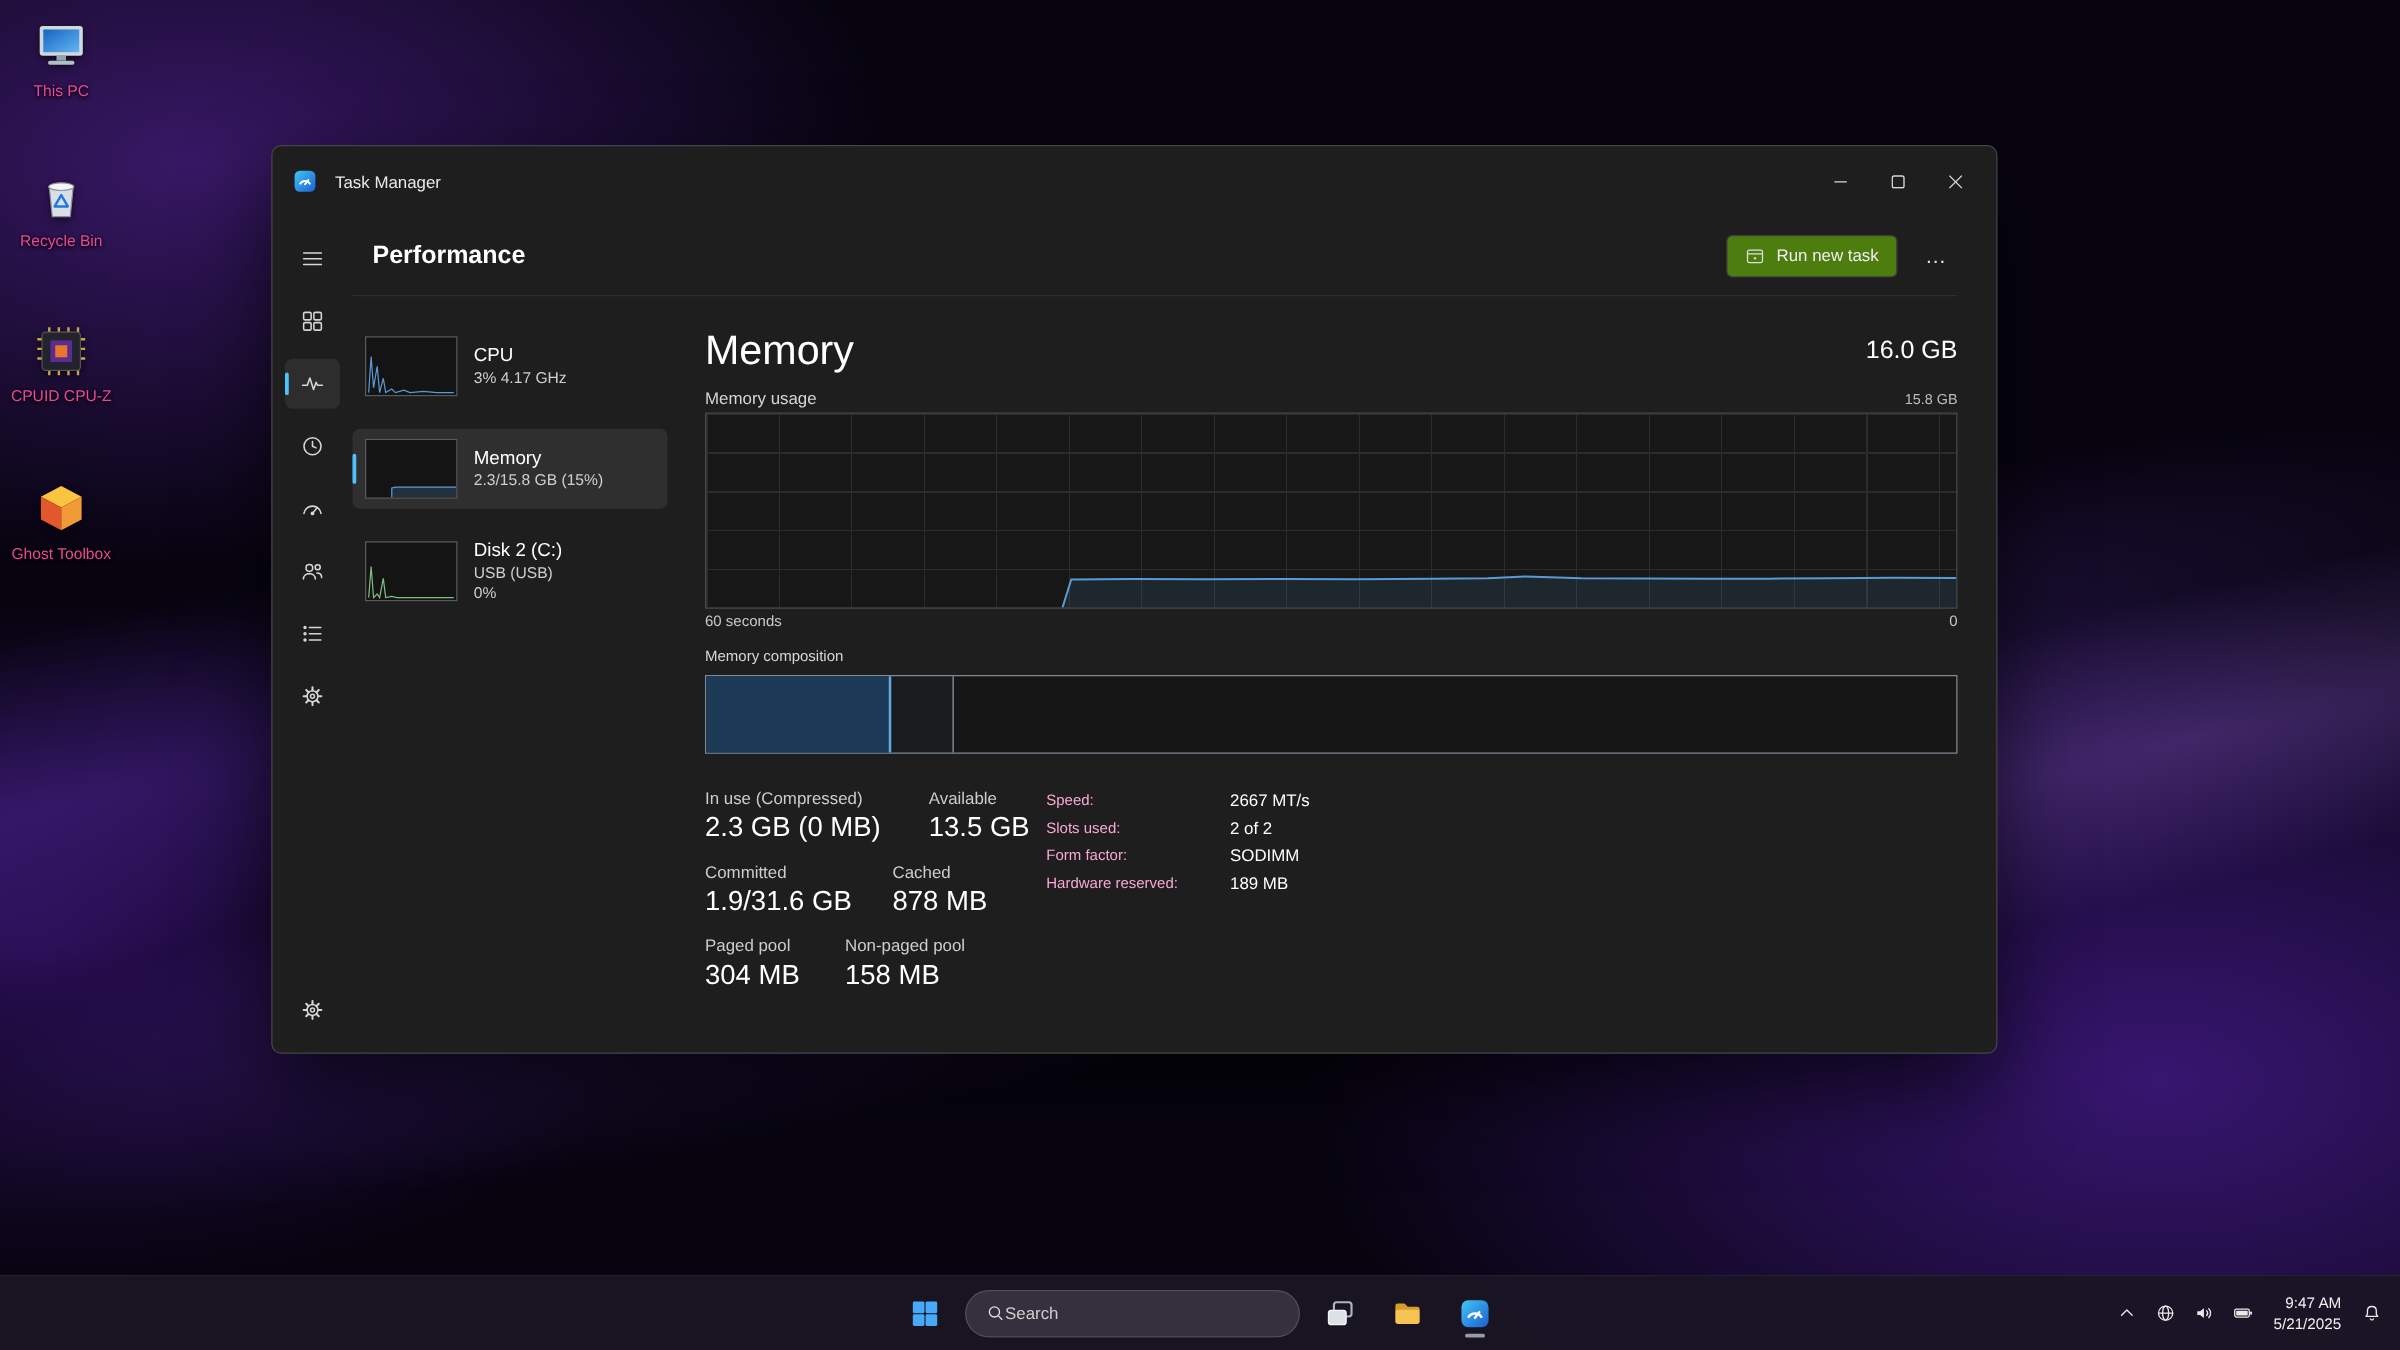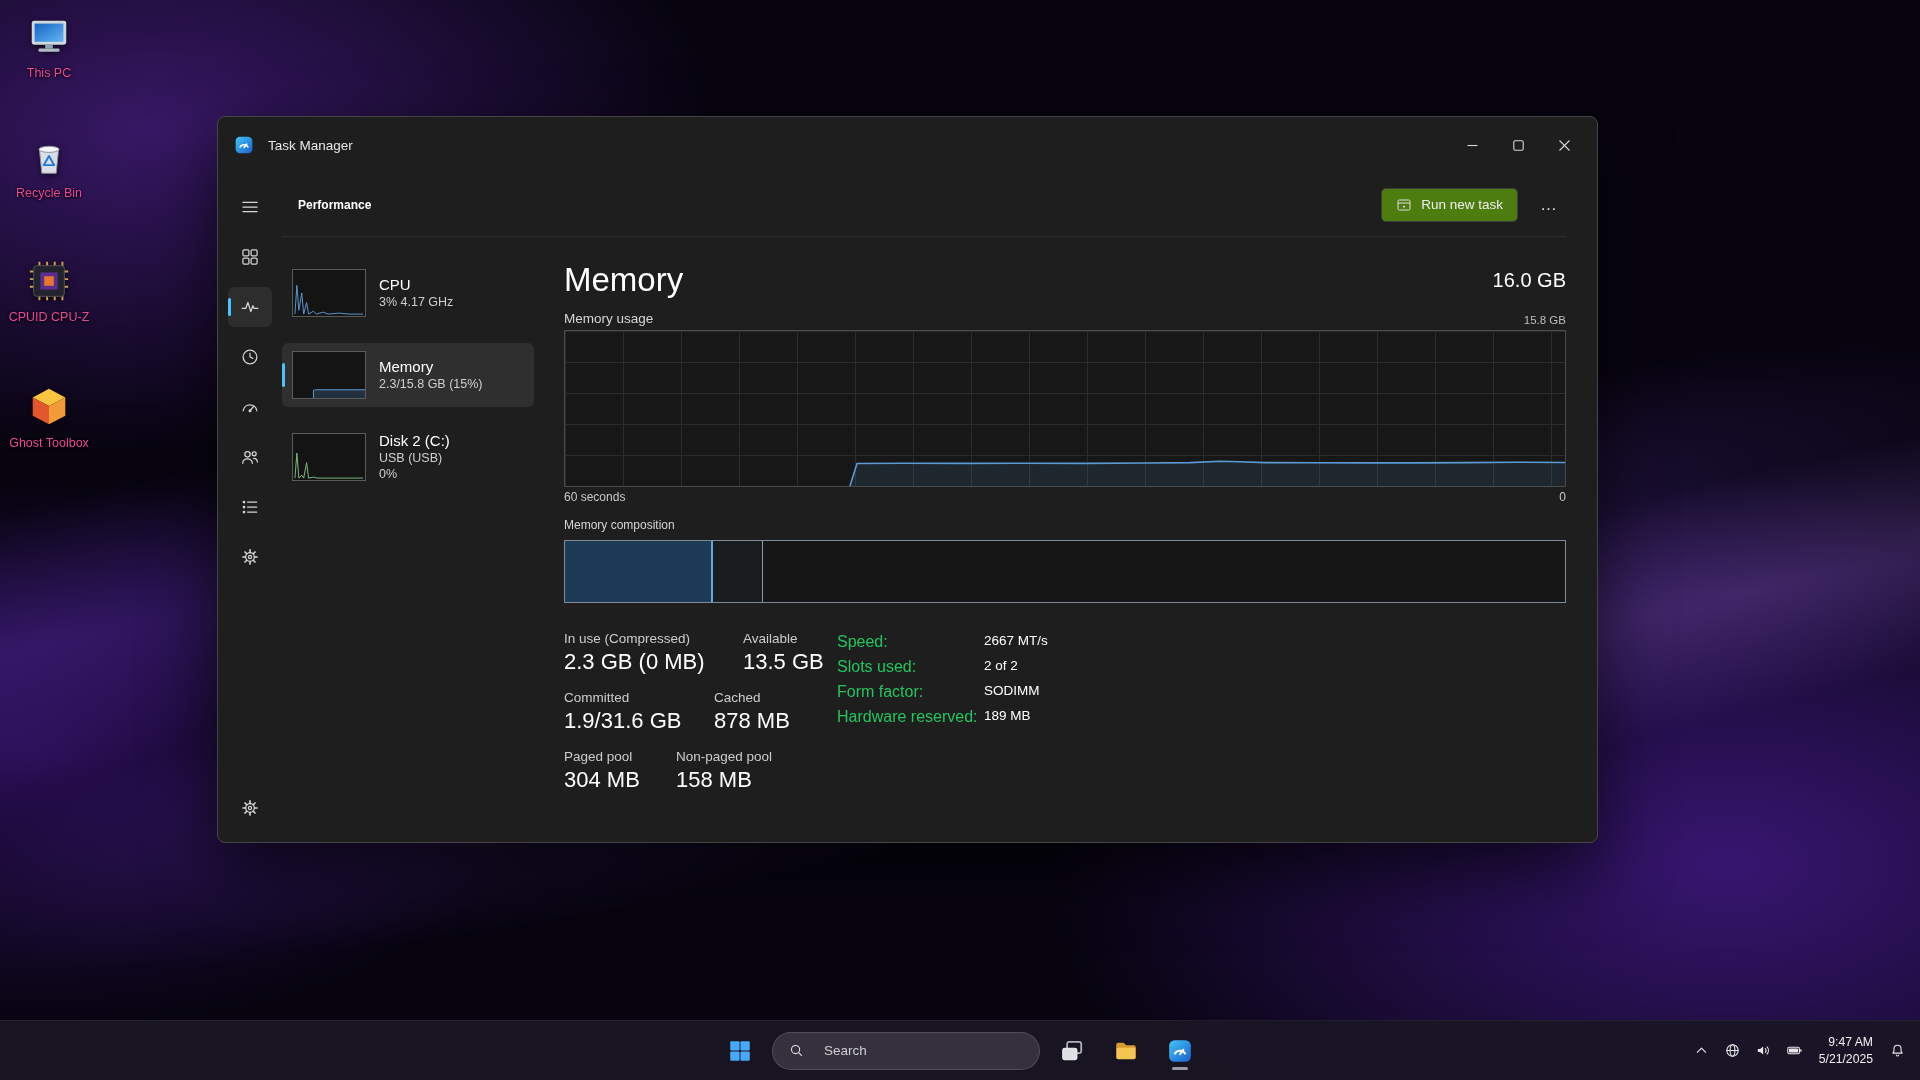--- a/index.html
+++ b/index.html
@@ -46,21 +46,21 @@
   .nav-btn { width:44px; height:40px; margin-bottom:10px; display:flex; align-items:center; justify-content:center;
     background:transparent; border:none; border-radius:6px; position:relative; cursor:default; }
   .nav-btn svg { width:20px; height:20px; stroke:#d6d6d6; stroke-width:1.5; fill:none; stroke-linecap:round; stroke-linejoin:round; }
   .nav-btn.selected { background:#2d2d2d; }
   .nav-btn.selected .accent-bar { position:absolute; left:0; top:11px; width:3px; height:18px; border-radius:2px; background:#4cc2ff; }
   .nav-btn.settings { margin-top:auto; margin-bottom:2px; }
 
   .content { flex:1; display:flex; flex-direction:column; min-width:0; padding-right:31px; }
   .toolbar { height:64px; flex:0 0 64px; display:flex; align-items:center; justify-content:space-between;
     padding-left:16px; border-bottom:1px solid #2e2e2e; }
-  .page-title { font-size:12px; font-weight:700; color:#fff; }
+  .page-title { font-size:20px; font-weight:700; color:#fff; }
   .toolbar-right { display:flex; align-items:center; gap:14px; }
   .run-task-btn { display:flex; align-items:center; gap:9px; height:34px; padding:0 14px;
     background:#4d7c0f; border:1px solid #3d3d3d; border-radius:5px; color:#f0f0f0; font-size:13.5px; cursor:default; }
   .run-task-btn svg { width:16px; height:16px; stroke:#e0e0e0; stroke-width:1.5; fill:none; }
   .more-btn { background:transparent; border:none; color:#e0e0e0; font-size:17px; letter-spacing:1px; cursor:default; padding:4px 8px; }
 
   .main-row { flex:1; display:flex; min-height:0; }
   .perf-list { width:252px; flex:0 0 252px; padding-top:24px; }
   .perf-item { display:flex; align-items:center; gap:13px; height:64px; padding:0 8px 0 10px;
     border-radius:6px; margin-bottom:18px; position:relative; cursor:default; }
@@ -91,34 +91,34 @@
   .comp-seg.s0 { background:#1d3a57; border-right:2px solid #64a6dd; }
   .comp-seg.s1 { background:rgba(93,154,213,.05); border-right:1px solid #8d99a4; }
 
   .lower { position:relative; }
   .stats-row { display:flex; margin-bottom:15px; }
   .stat .stat-label { font-size:13.5px; color:#cdcdcd; margin-bottom:3px; }
   .stat .stat-value { font-size:22px; font-weight:300; color:#fff; }
   .w179 { width:179px; } .w150 { width:150px; } .w112 { width:112px; }
   .hw-details { position:absolute; left:273px; top:2px; }
   .hw-row { display:flex; margin-bottom:7px; }
-  .hw-label { width:147px; font-size:16px; color:#22c55e; }
+  .hw-label { width:147px; font-size:12px; color:#f9a8d4; }
   .hw-value { font-size:13.5px; color:#fff; }
 
   
   .taskbar { position:absolute; left:0; right:0; bottom:0; height:60px; z-index:2;
     background:rgba(26,22,36,.92); border-top:1px solid rgba(255,255,255,.05);
     display:flex; align-items:center; }
   .tb-center { position:absolute; left:50%; transform:translateX(-50%); display:flex; align-items:center; gap:10px; }
   .tb-btn { width:44px; height:44px; display:flex; align-items:center; justify-content:center;
     background:transparent; border:none; border-radius:6px; position:relative; cursor:default; }
   .tb-btn svg { width:26px; height:26px; }
   .tb-btn .run-ind { position:absolute; bottom:3px; left:50%; transform:translateX(-50%);
     width:16px; height:3px; border-radius:2px; background:#9a9aa2; }
-  .search-pill { display:flex; align-items:center; gap:20px; width:268px; height:38px; padding:0 16px;
+  .search-pill { display:flex; align-items:center; gap:0; width:268px; height:38px; padding:0 16px;
     background:rgba(58,53,66,.85); border:1px solid rgba(255,255,255,.14); border-radius:19px; cursor:default; }
   .search-pill svg { width:15px; height:15px; stroke:#e3e3e3; stroke-width:1.7; fill:none; }
   .search-pill span { font-size:13.5px; color:#cfcfcf; }
   .tb-right { position:absolute; right:10px; display:flex; align-items:center; gap:6px; }
   .tray-btn { background:transparent; border:none; display:flex; align-items:center; justify-content:center;
     padding:6px 4px; cursor:default; }
   .tray-btn svg { width:17px; height:17px; stroke:#e8e8e8; stroke-width:1.5; fill:none; stroke-linecap:round; stroke-linejoin:round; }
   .clock { text-align:right; color:#f0f0f0; font-size:12.2px; line-height:1.35; padding:0 6px; cursor:default; }
 </style>
 </head>

